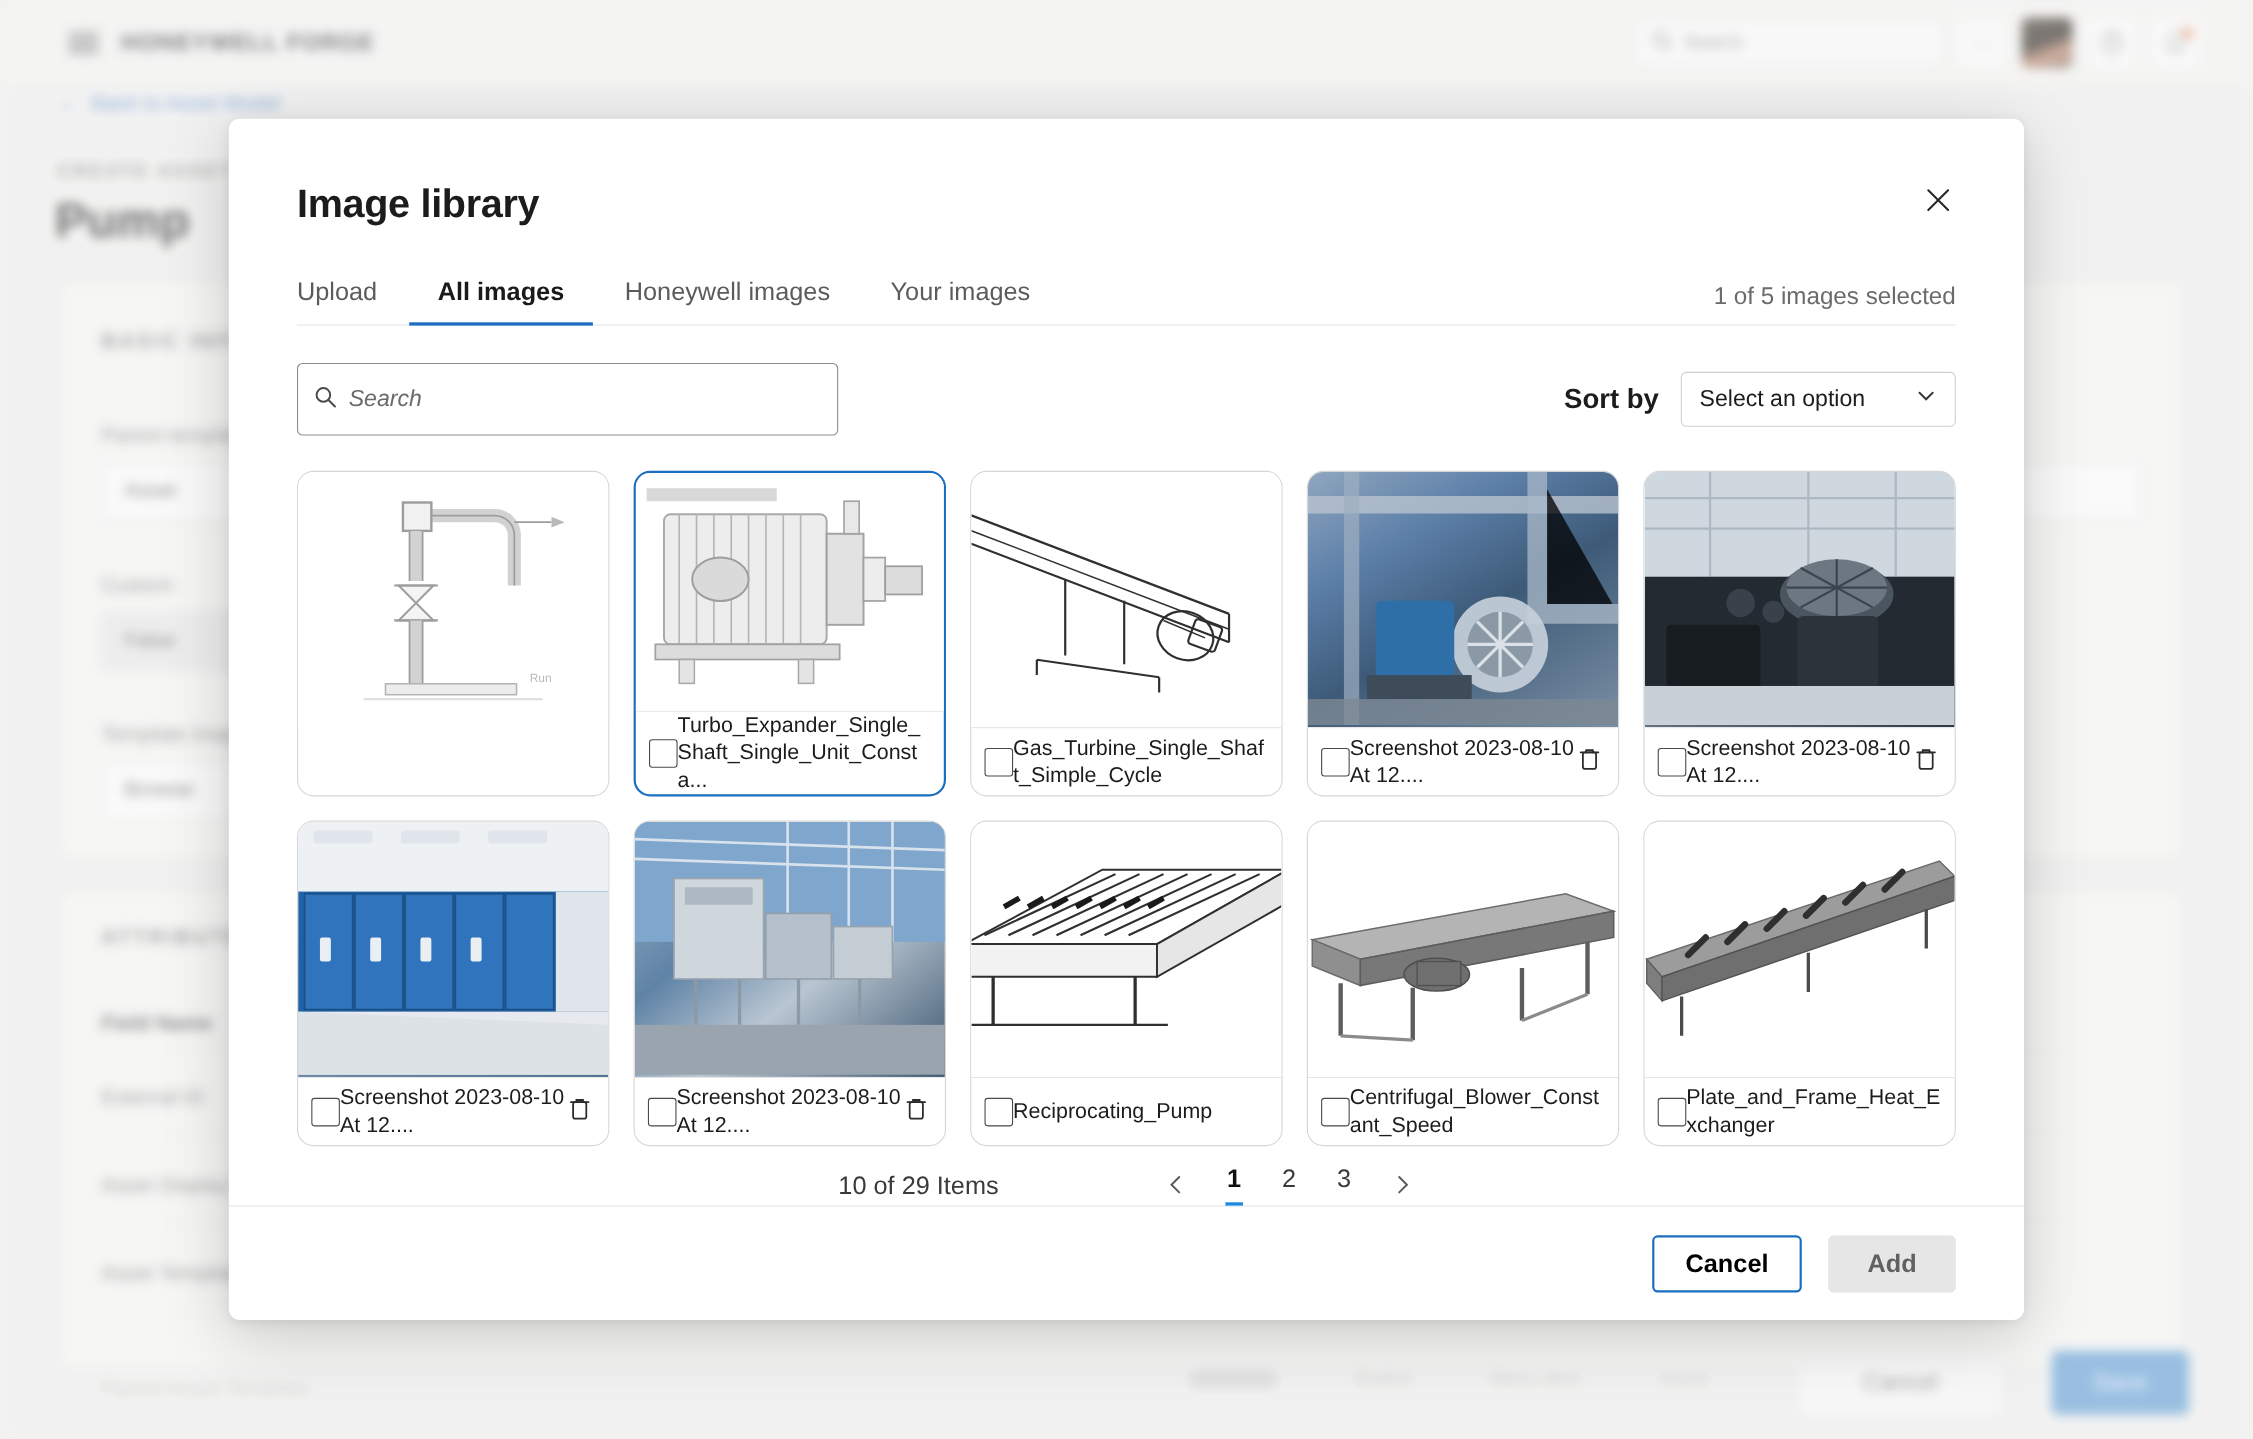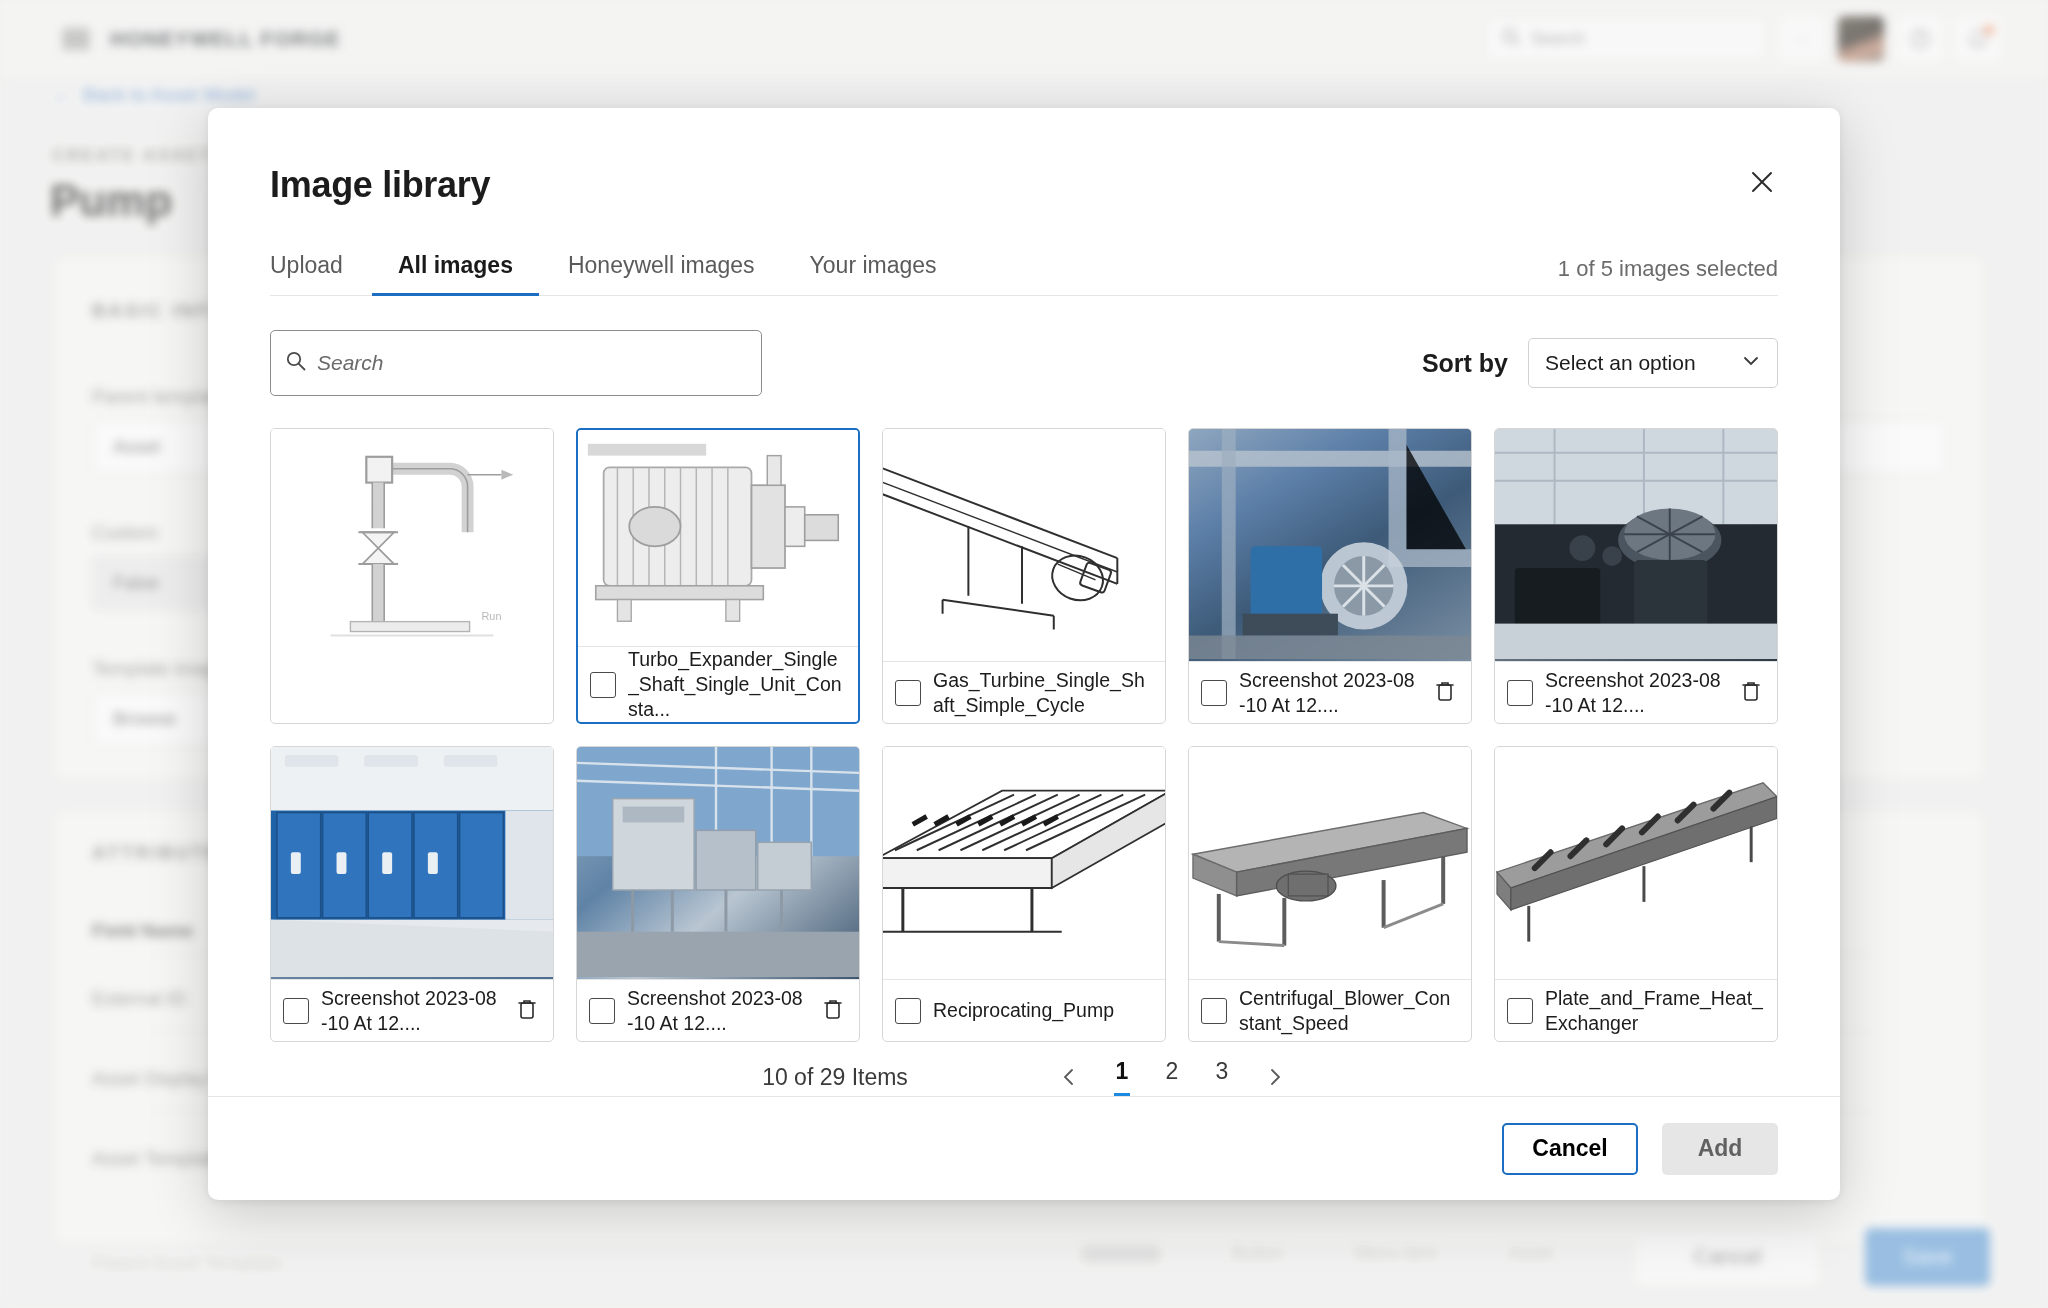--- a/index.html
+++ b/index.html
@@ -135,28 +135,28 @@
     cursor:pointer;
   }
   #sort-select .chev { margin-left:auto; color:#3a3a3a; }
 
   
   #grid {
     margin-top:32px; display:grid; grid-template-columns: repeat(5, 284px);
     gap: 22px 22px;
   }
   .card {
-    width:284px; height:296px; border:1px solid #d6d6d6; border-radius:5px;
+    width:284px; height:296px; border:1px solid #d6d6d6; border-radius:15px;
     overflow:hidden; display:flex; flex-direction:column; background:#fff;
     cursor:pointer;
   }
   .card.selected { border:2px solid #1b6ec2; }
   .thumb { height:232px; background:#fff; position:relative; overflow:hidden; }
   .card-foot {
-    flex:1; display:flex; align-items:center; gap:12px; padding:0 12px;
+    flex:1; display:flex; align-items:center; gap:0; padding:0 12px;
     border-top:1px solid #e4e4e4;
   }
   .chk {
     width:26px; height:26px; border:1.6px solid #4a4a4a; border-radius:3px;
     flex:0 0 26px; background:#fff; cursor:pointer;
   }
   .card-label {
     font-size:19.5px; color:#1c1c1c; line-height:1.28; flex:1;
     word-break:break-all; overflow:hidden;
   }

